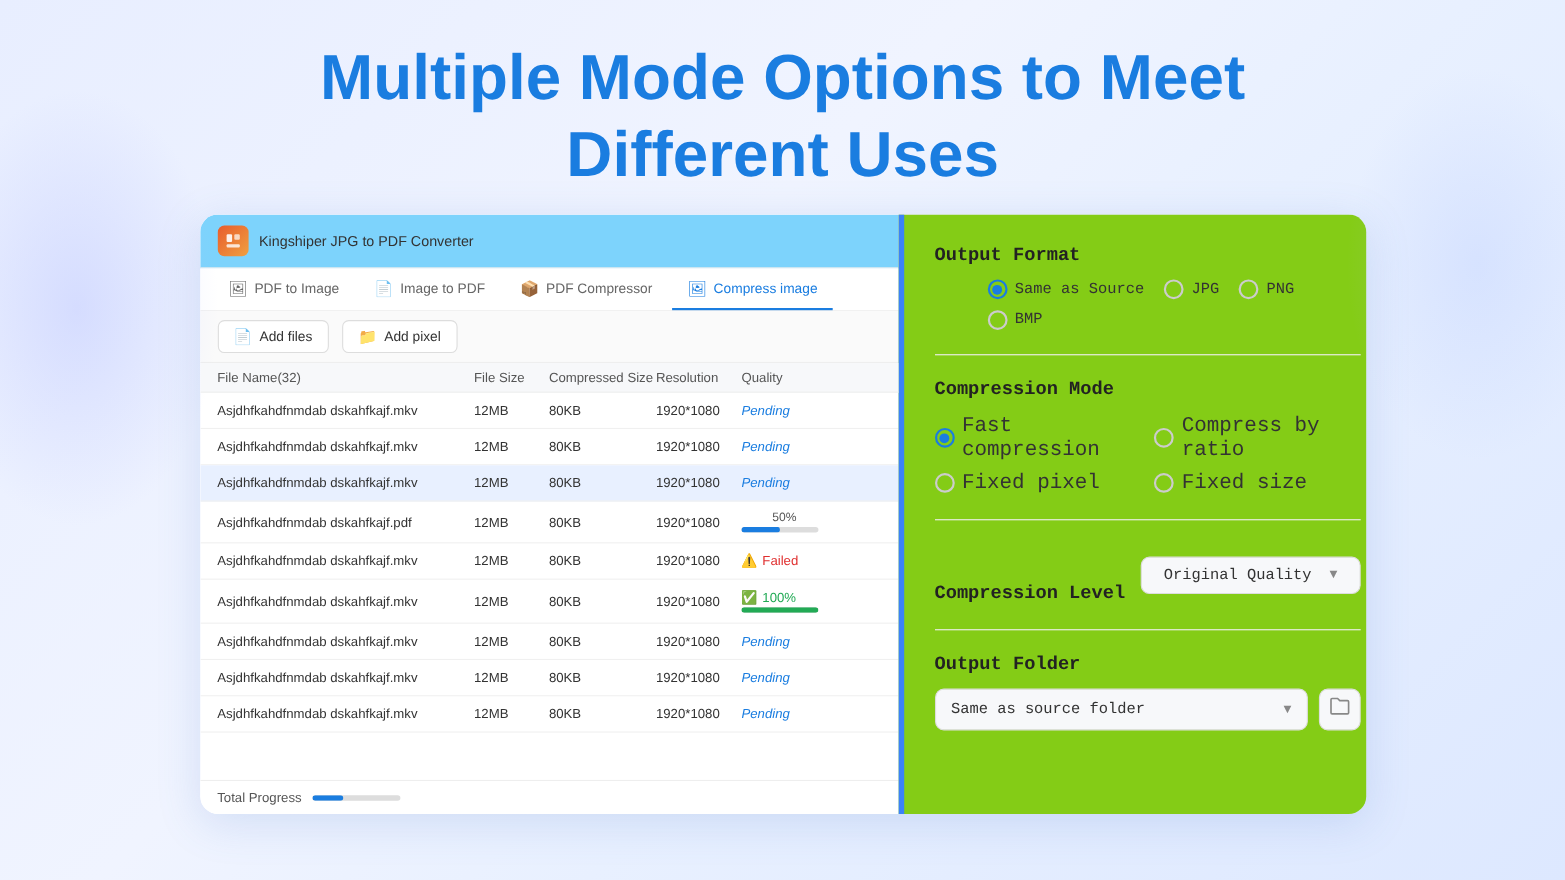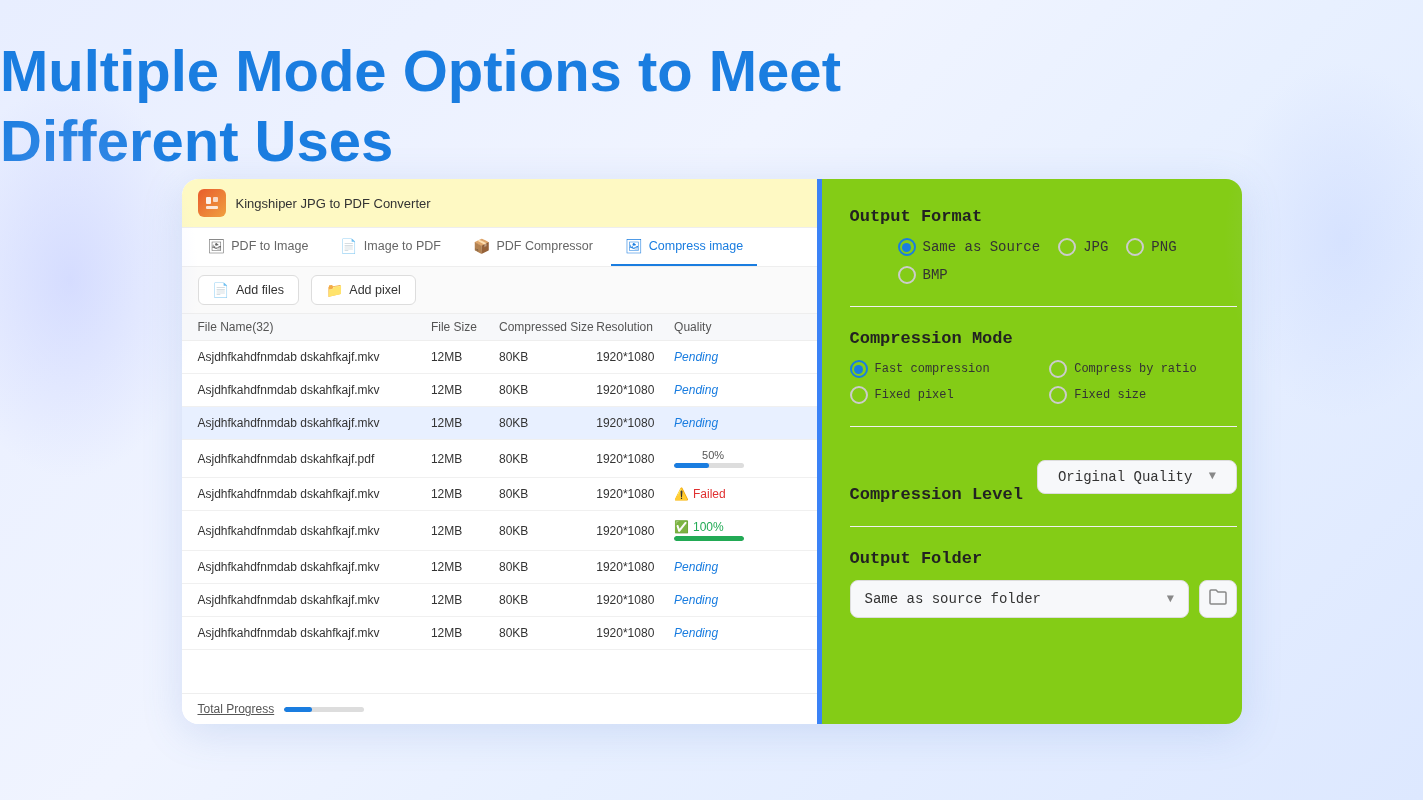--- a/index.html
+++ b/index.html
@@ -27,22 +27,23 @@
       right: -40px;
       top: 60px;
       width: 240px;
       height: 360px;
       background: radial-gradient(ellipse, rgba(180,200,255,0.3) 0%, transparent 70%);
       border-radius: 50%;
     }
 
     
     .headline {
+      text-align: center;
       padding-top: 36px;
-      padding-bottom: 4px;
+      padding-bottom: 20px;
     }
     .headline h1 {
       font-size: 58px;
       font-weight: 800;
       color: #1a7de0;
       line-height: 1.2;
     }
 
     
     .ui-container {
@@ -63,21 +64,21 @@
       flex-direction: column;
       border-radius: 16px 0 0 16px;
       overflow: hidden;
     }
 
     
     .title-bar {
       display: flex;
       align-items: center;
       padding: 10px 16px;
-      background: #fef9c3;
+      background: #7dd3fc;
       border-bottom: 1px solid #eee;
       gap: 10px;
     }
     .app-icon {
       width: 28px;
       height: 28px;
       background: linear-gradient(135deg, #e85c2c, #f0a040);
       border-radius: 6px;
       display: flex;
       align-items: center;
@@ -200,21 +201,20 @@
     
     .total-progress {
       display: flex;
       align-items: center;
       gap: 10px;
       padding: 8px 16px;
       font-size: 12px;
       color: #555;
       border-top: 1px solid #eee;
       background: #fff;
-      text-decoration: underline;
     }
     .total-progress-bar {
       width: 80px;
       height: 5px;
       background: #ddd;
       border-radius: 3px;
       overflow: hidden;
     }
     .total-progress-fill {
       height: 100%;
@@ -279,21 +279,21 @@
       border-radius: 50%;
     }
 
     
     .compression-mode-grid {
       display: grid;
       grid-template-columns: 1fr 1fr;
       gap: 8px 12px;
     }
     .compression-mode-grid .radio-item {
-      font-size: 12px;
+      font-size: 19px;
     }
 
     
     .compression-level-row {
       display: flex;
       align-items: center;
       gap: 14px;
     }
     .compression-level-label {
       font-size: 17px;

